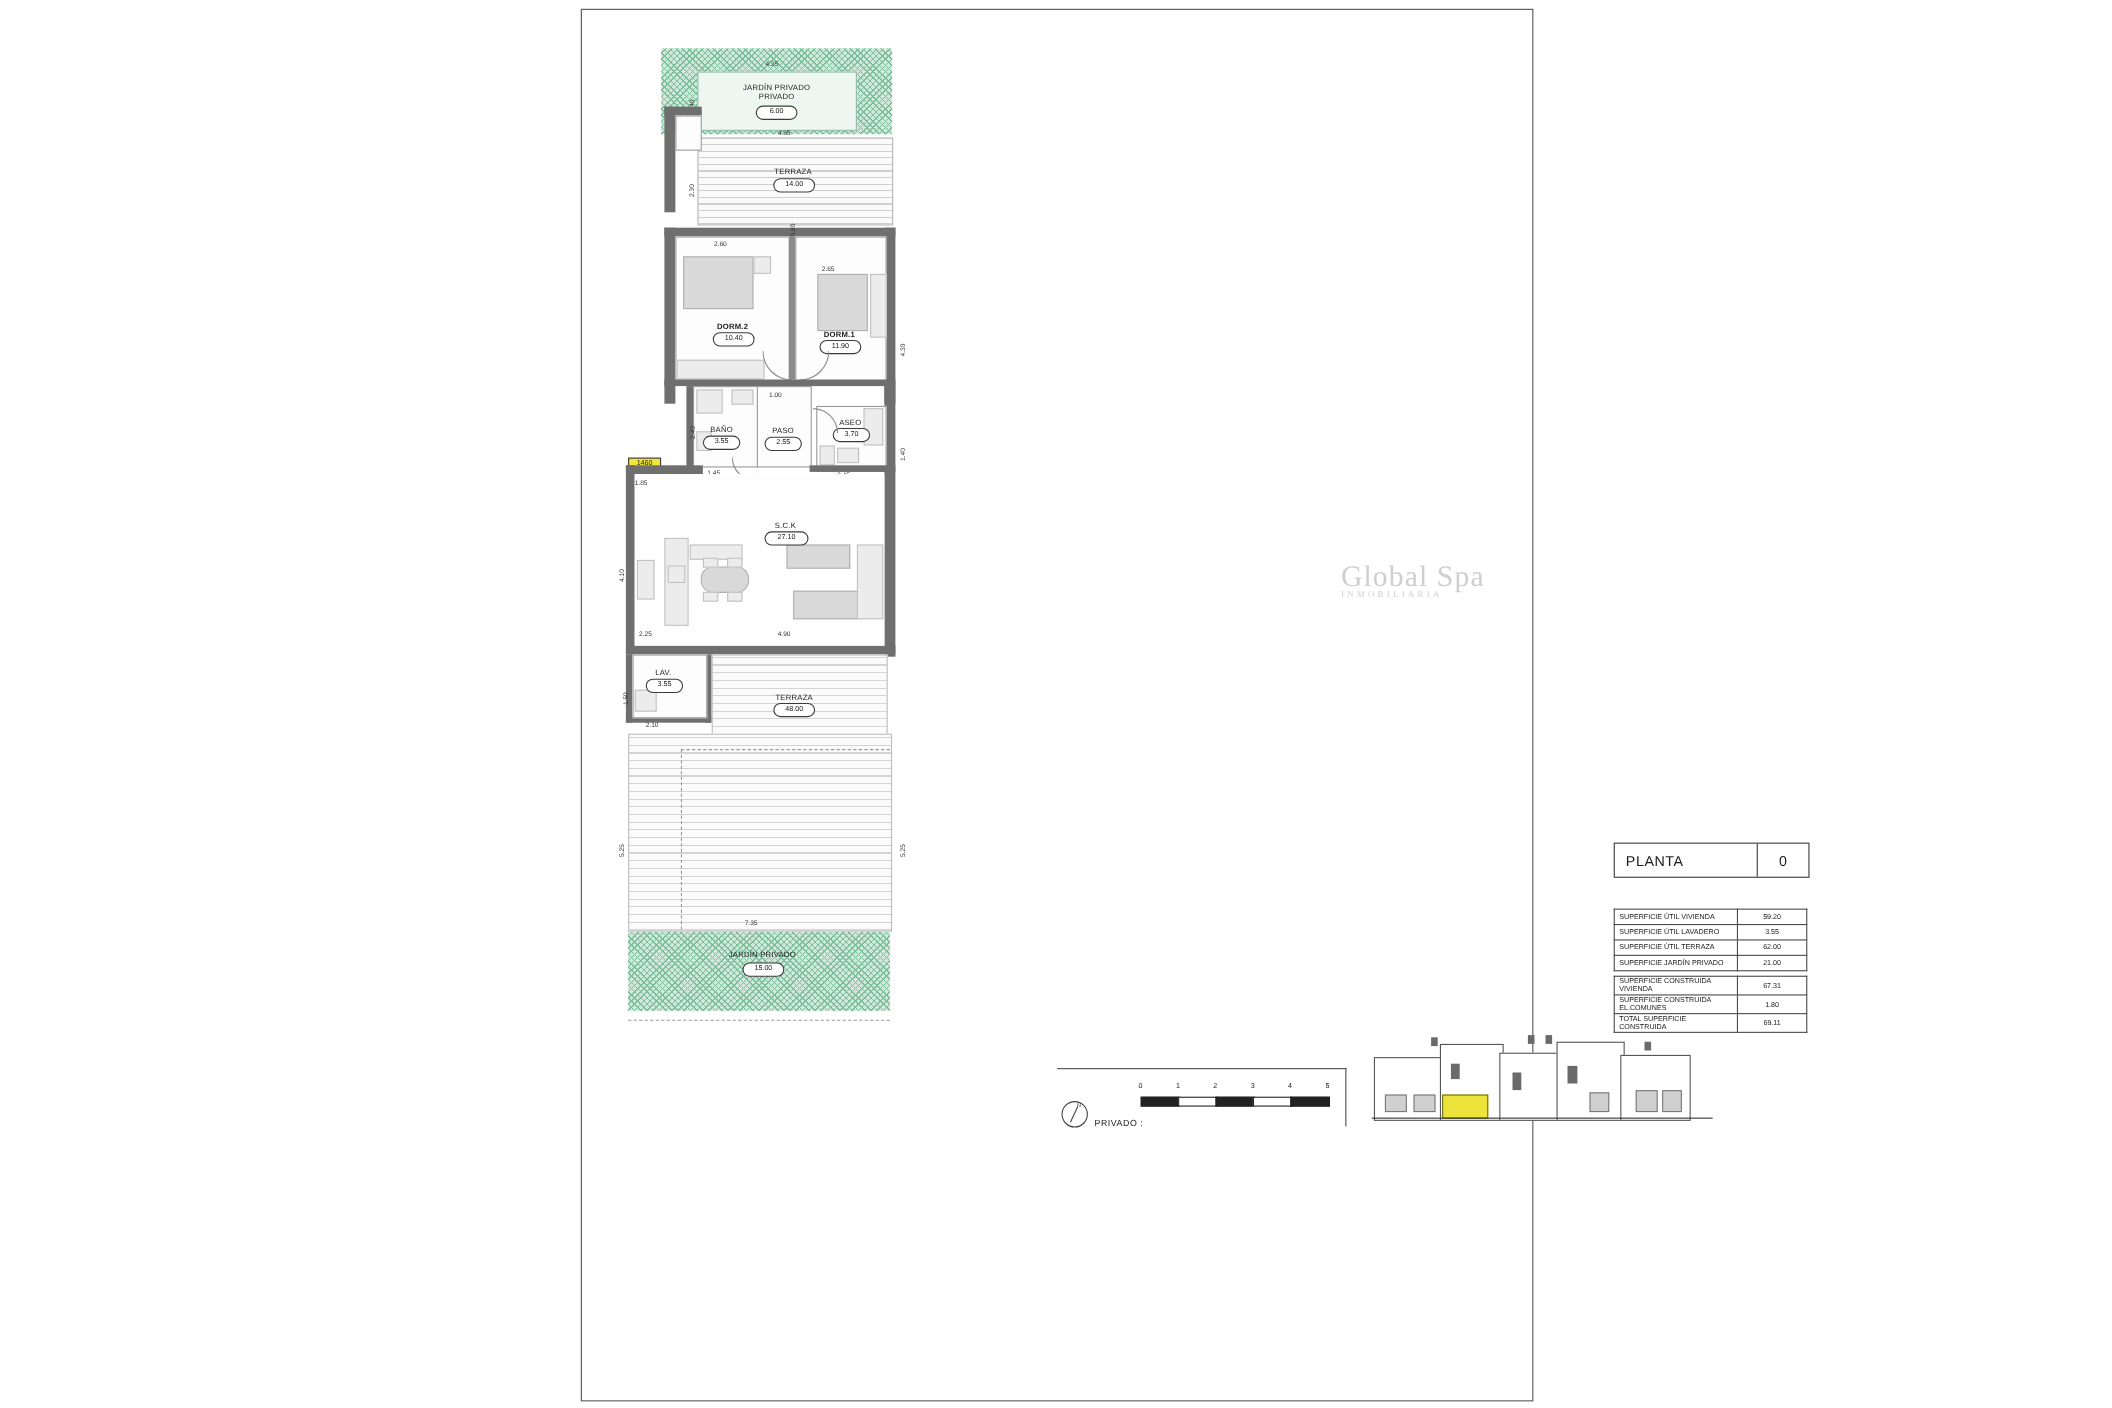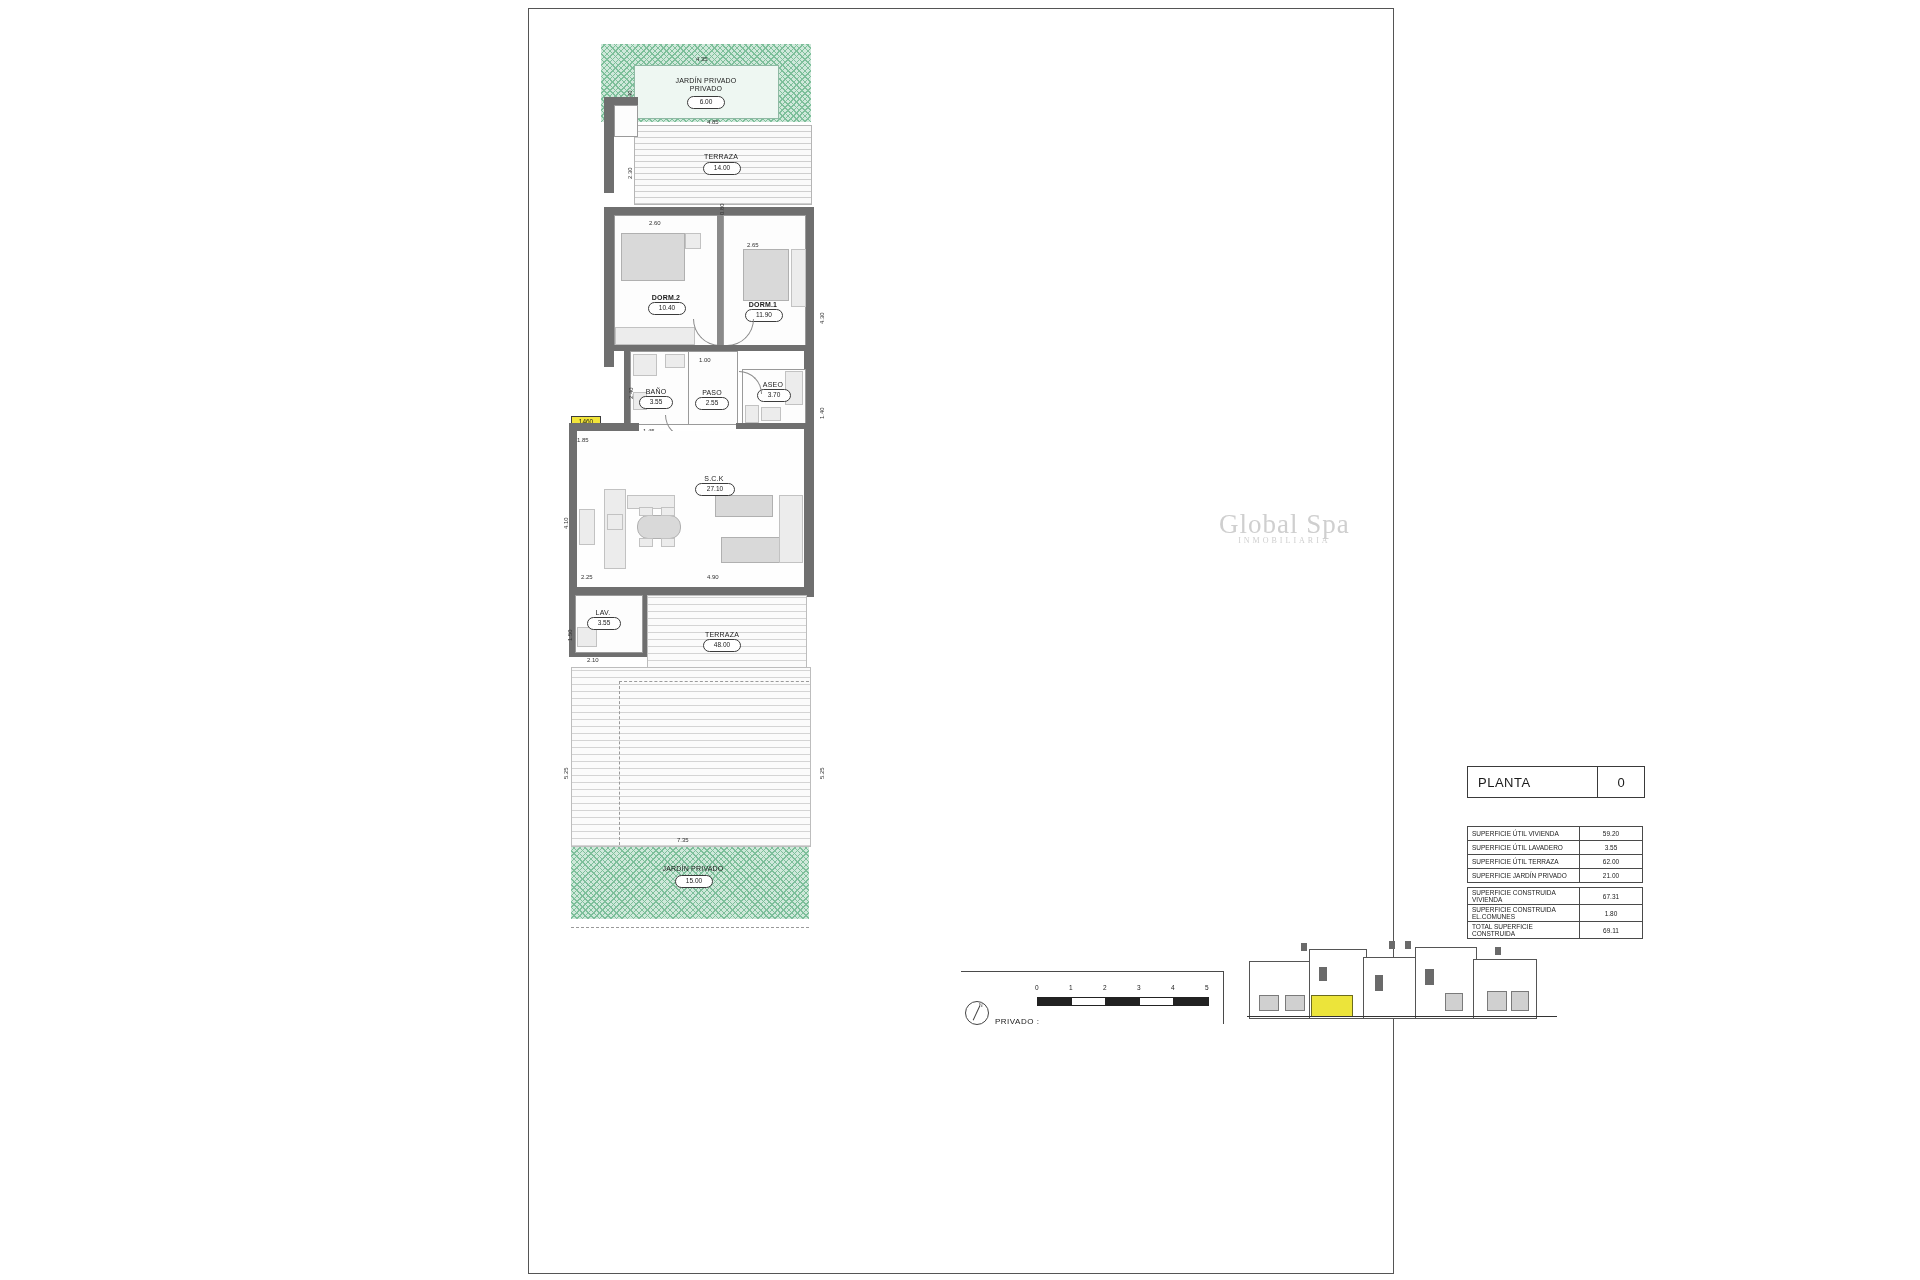--- a/index.html
+++ b/index.html
@@ -62,21 +62,21 @@
   #elev{position:absolute;left:720px;top:930px;width:305px;height:78px;}
   .ebuild{position:absolute;background:#fff;border:1px solid #555;}
   .ewin{position:absolute;background:#d0d0d0;border:1px solid #7a7a7a;}
   .edark{position:absolute;background:#6a6a6a;}
   .ehigh{position:absolute;background:#ece43a;border:1px solid #6b6b1f;}
   #eground{position:absolute;left:718px;top:1007px;width:310px;height:1px;background:#333;}
 
   
   #wm{position:absolute;left:690px;top:500px;font-size:27px;color:#cfcfcf;
       letter-spacing:1px;font-family:"Liberation Serif",serif;}
-  #wm small{display:block;font-size:8px;letter-spacing:3px;text-align:center;margin-top:-4px;}
+  #wm small{display:block;font-size:8px;letter-spacing:3px;text-align:left;margin-top:-4px;}
 
   .tagY{position:absolute;background:#f2e53a;border:1px solid #3b3b3b;
         font-size:6.5px;text-align:center;line-height:10px;}
 </style>
 </head>
 <body>
 
 <div id="sheet">
 
   <div class="hatch-green" style="left:72px;top:35px;width:210px;height:78px;"></div>

